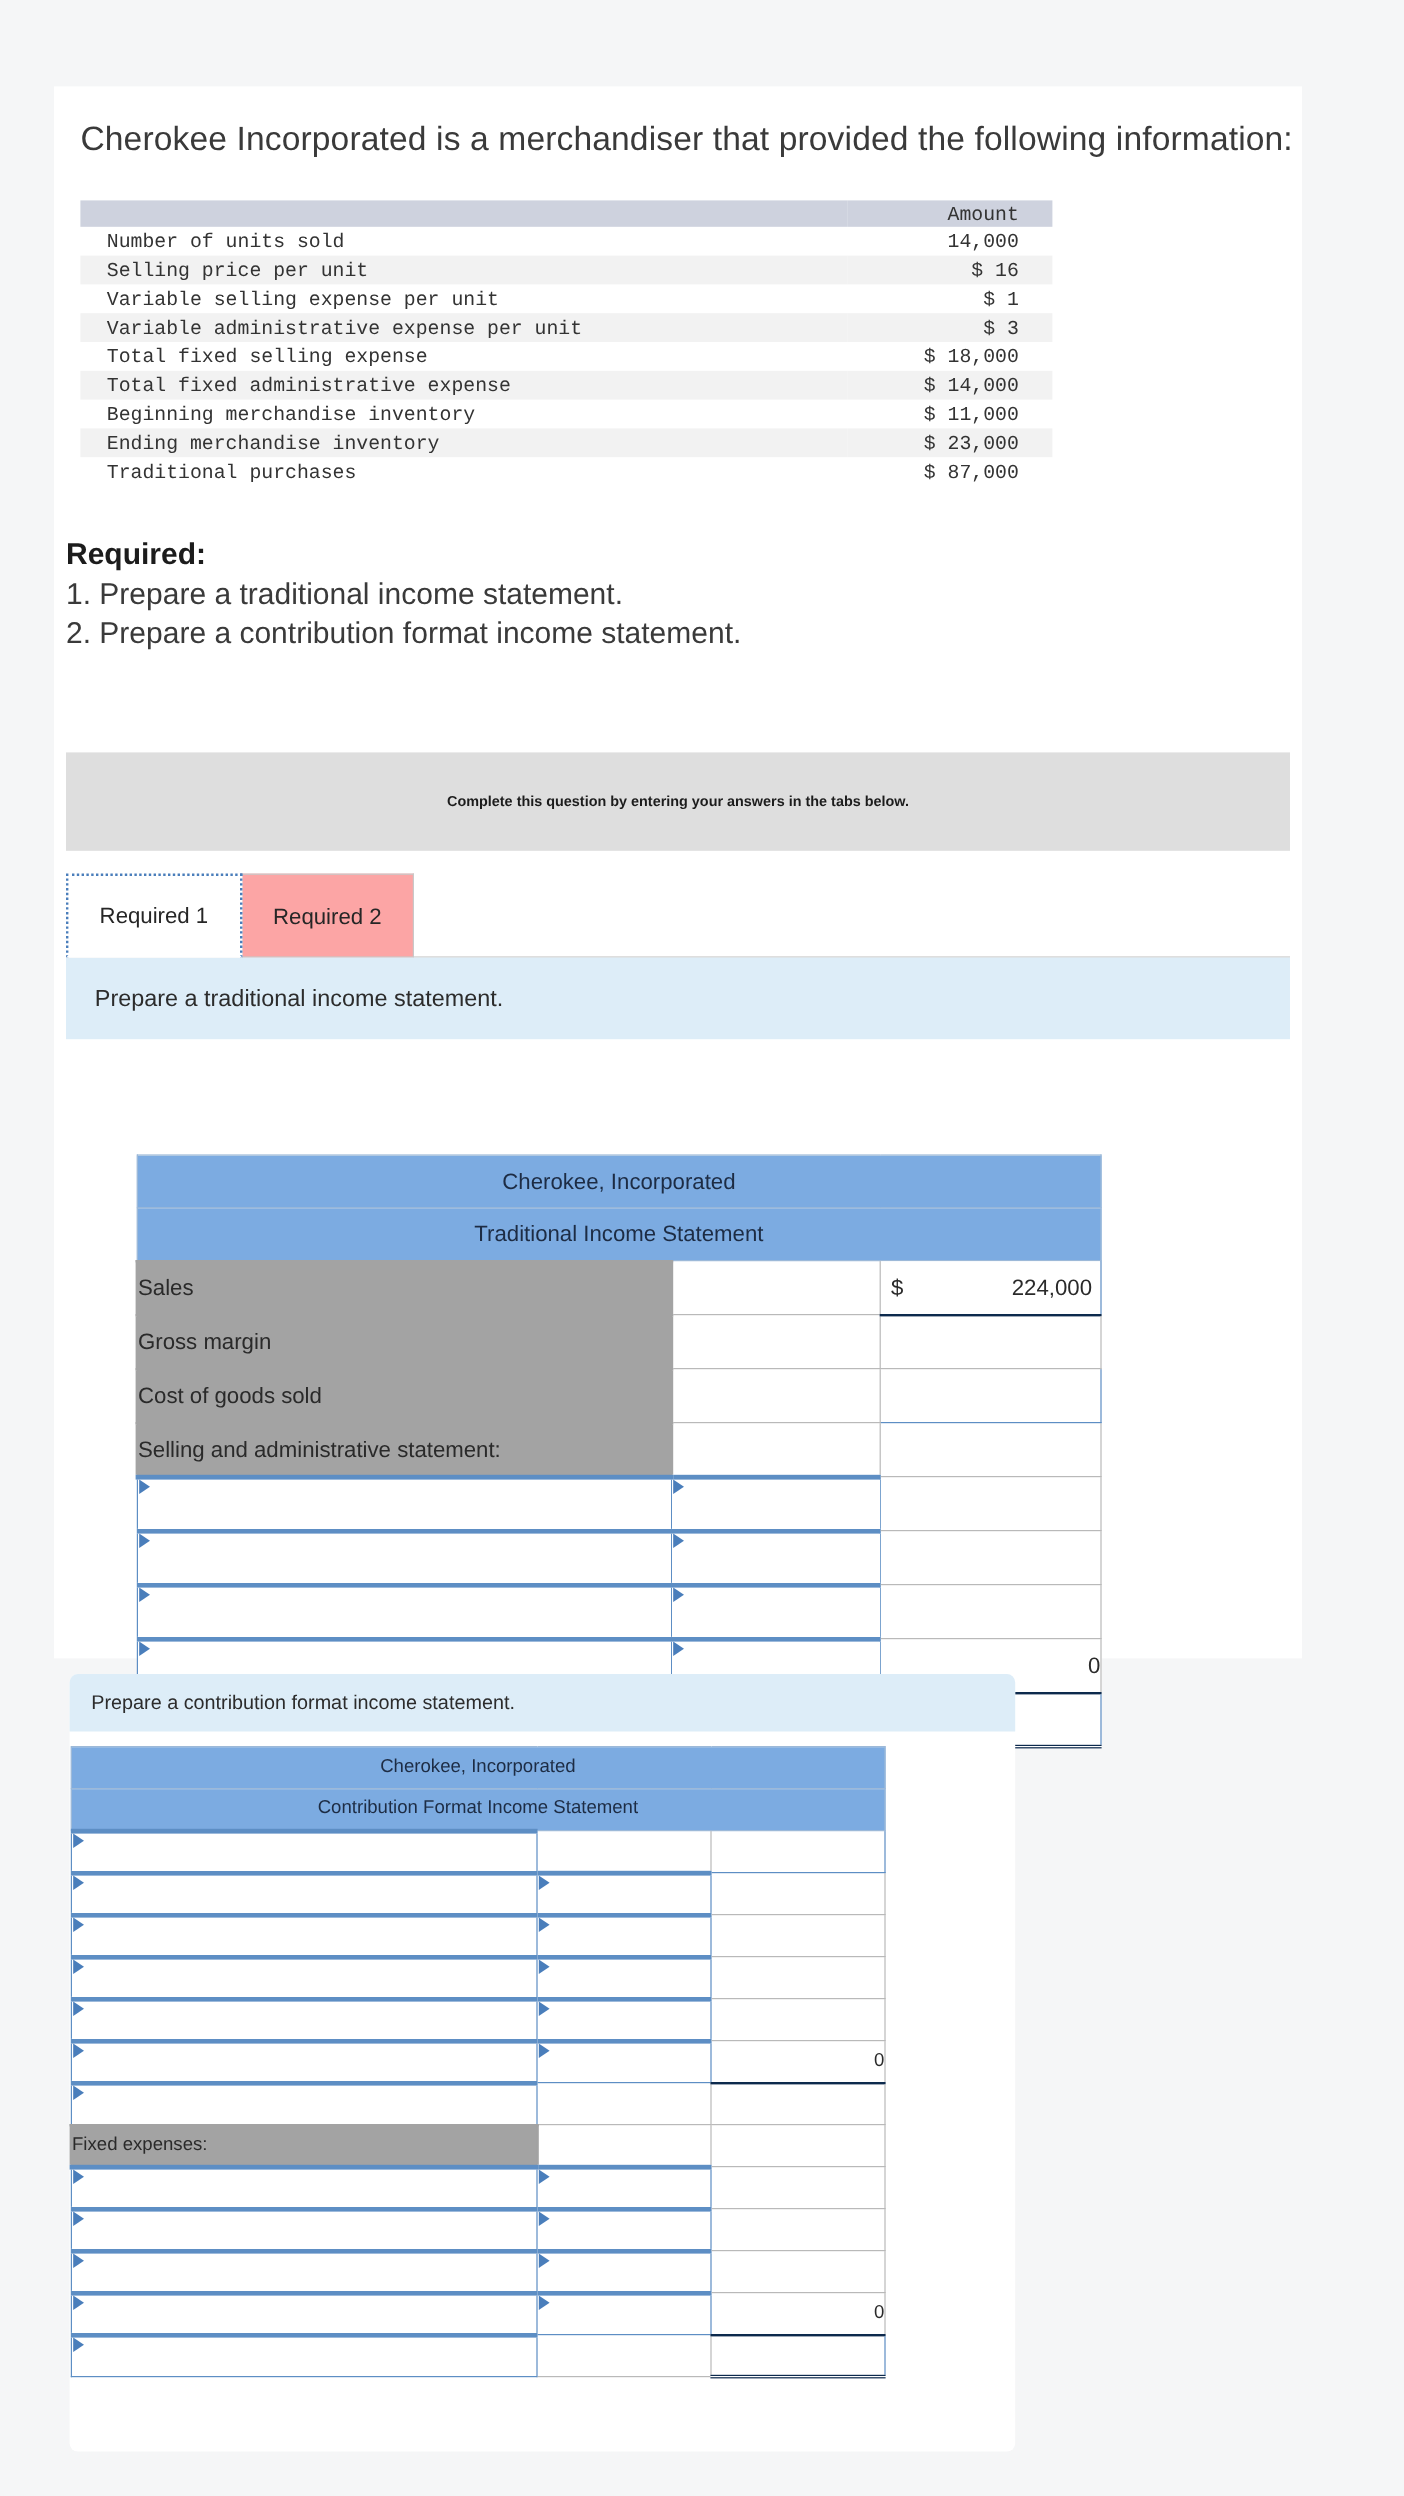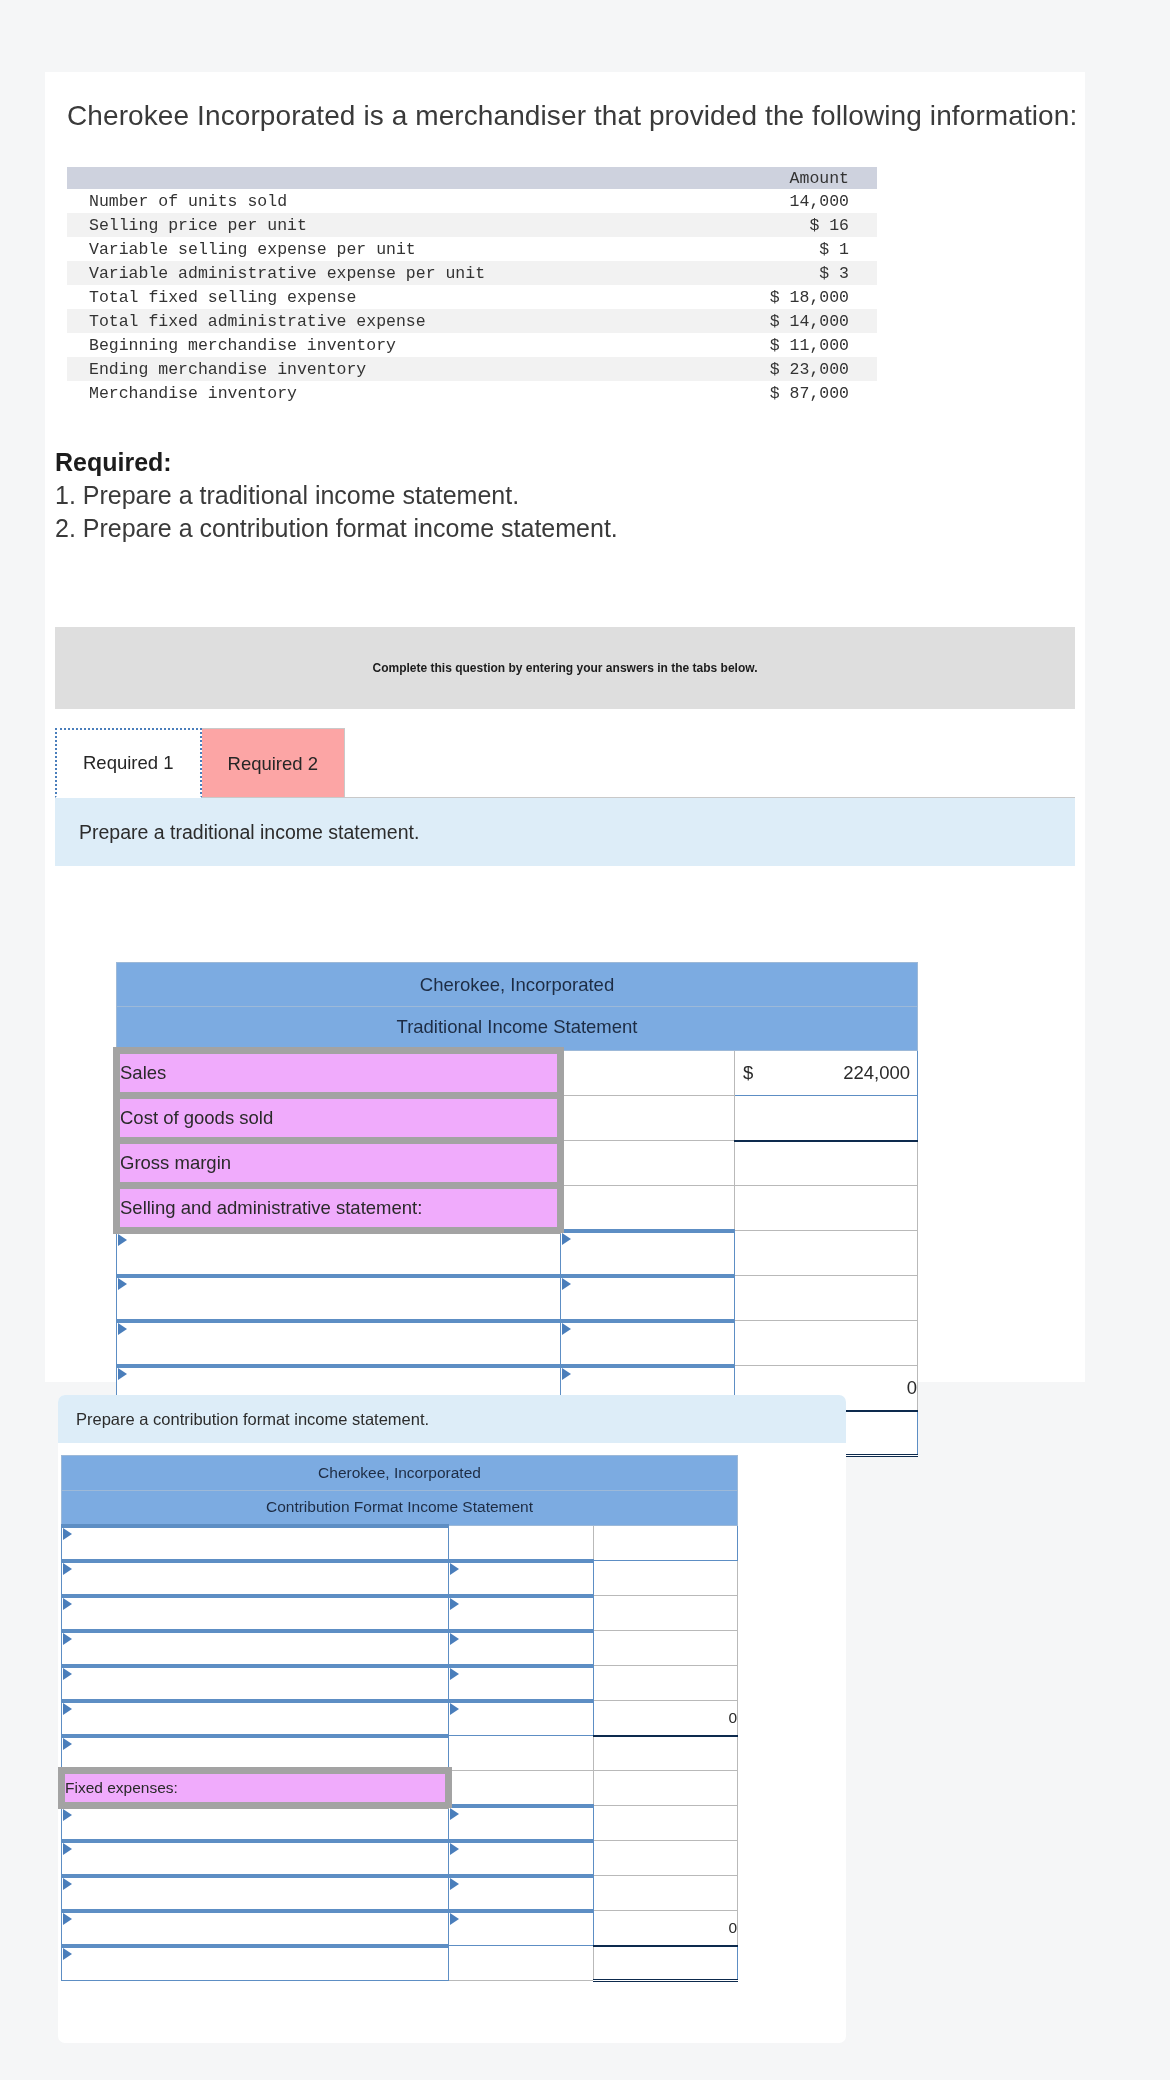--- a/index.html
+++ b/index.html
@@ -133,22 +133,22 @@
   .stmt .hdr {
     background: #7cabe1;
     color: #1d2c44;
     font-weight: normal;
     text-align: center;
     border: 1px solid #9db9d8;
   }
 
   
   .cell-static {
-    border: 7px solid #a3a3a3;
-    background: #f0abfc;
+    border: 2px solid #a3a3a3;
+    background: #a3a3a3;
     color: #2a2a2a;
     padding-left: 6px;
     vertical-align: middle;
     white-space: nowrap;
   }
   .cell-blank {
     border: 1px solid #b9b9b9;
     background: #ffffff;
   }
 
@@ -300,21 +300,21 @@
           </tr>
           <tr>
             <td class="lbl">Beginning merchandise inventory</td>
             <td class="val">$ 11,000</td>
           </tr>
           <tr class="alt">
             <td class="lbl">Ending merchandise inventory</td>
             <td class="val">$ 23,000</td>
           </tr>
           <tr>
-            <td class="lbl">Merchandise inventory</td>
+            <td class="lbl">Traditional purchases</td>
             <td class="val">$ 87,000</td>
           </tr>
         </tbody>
     </table>
 
     <div class="required-wrap">
       <div class="required-title">Required:</div>
       <div class="required-line">1. Prepare a traditional income statement.</div>
       <div class="required-line">2. Prepare a contribution format income statement.</div>
     </div>
@@ -354,28 +354,28 @@
       <tbody id="t1-rows">
           <tr class="body-row">
             <td class="cell-static">Sales</td>
             <td class="cell-blank"></td>
             <td class="cell-num dollar-cell">
               <span class="dsign">$</span>
               <span class="dval">224,000</span>
             </td>
           </tr>
           <tr class="body-row">
+            <td class="cell-static">Gross margin</td>
+            <td class="cell-blank"></td>
+            <td class="cell-num-thick-top"></td>
+          </tr>
+          <tr class="body-row">
             <td class="cell-static">Cost of goods sold</td>
             <td class="cell-blank"></td>
             <td class="cell-num"></td>
-          </tr>
-          <tr class="body-row">
-            <td class="cell-static">Gross margin</td>
-            <td class="cell-blank"></td>
-            <td class="cell-num-thick-top"></td>
           </tr>
           <tr class="body-row">
             <td class="cell-static">Selling and administrative statement:</td>
             <td class="cell-blank"></td>
             <td class="cell-num-plain"></td>
           </tr>
           <tr class="body-row">
             <td class="cell-dd"></td>
             <td class="cell-dd"></td>
             <td class="cell-num-plain"></td>

